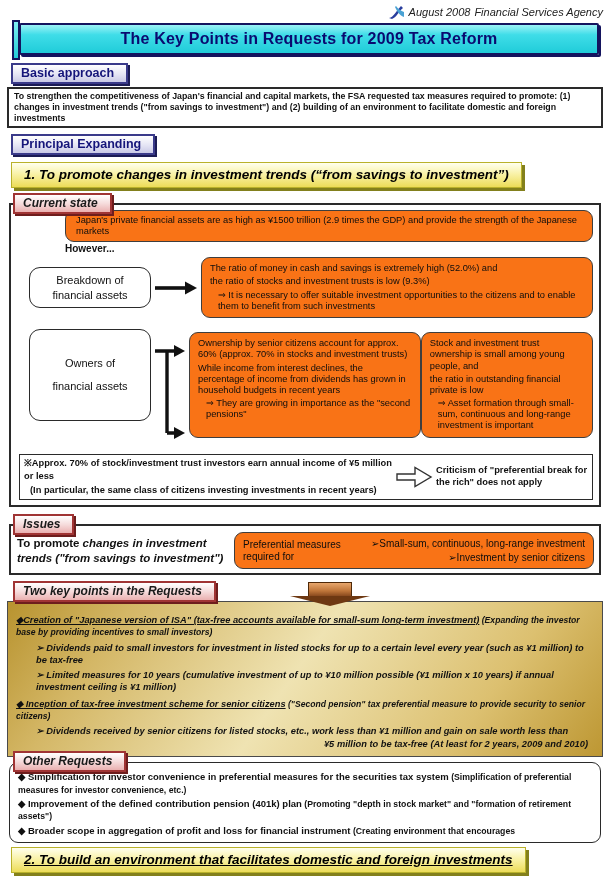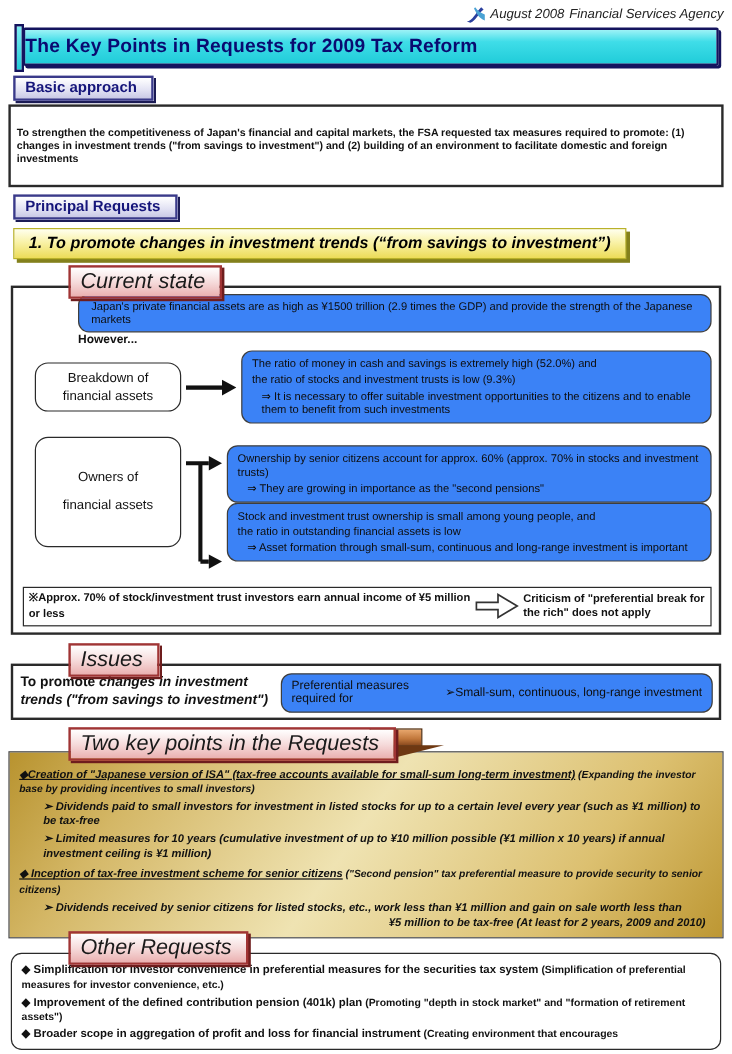--- a/index.html
+++ b/index.html
@@ -10,54 +10,54 @@
     position:relative; padding:4px 5px;
   }
   
   .hdr-right { display:flex; justify-content:flex-end; align-items:center; gap:4px; height:16px; padding-right:2px;}
   .hdr-right .tag { font-style:italic; font-weight:normal; font-size:11px; color:#222; }
   
   .titlebar {
     position:relative; margin:3px 6px 6px 14px; height:32px;
     background:linear-gradient(180deg,#9df2f6 0%, #3fdde8 35%, #20ccd9 100%);
     border:2px solid #14145e; border-radius:2px;
-    display:flex; align-items:center; justify-content:flex-start;
+    display:flex; align-items:center; justify-content:center;
     box-shadow:2px 2px 0 #14145e;
   }
   .titlebar .pole { position:absolute; left:-9px; top:-5px; width:8px; height:40px;
     background:linear-gradient(180deg,#7feef2,#22ccd8); border:2px solid #14145e; }
   .titlebar .t { font-size:16px; font-weight:bold; color:#0a0a70; letter-spacing:.2px; }
   
   .label-navy {
     display:inline-block; margin:2px 0 3px 6px; padding:1px 12px 2px 8px;
     font-size:12.5px; font-weight:bold; color:#15157a;
     background:linear-gradient(180deg,#ffffff 0%,#e4e4f4 55%,#c9c9e6 100%);
     border:2px solid #3a3a8a; box-shadow:2px 2px 0 #1b1b55;
   }
   
   .label-red {
     display:inline-block; padding:1px 12px 2px 8px;
-    font-size:18px; font-weight:normal; font-style:italic; color:#1a1a1a;
+    font-size:12px; font-weight:bold; font-style:italic; color:#1a1a1a;
     background:linear-gradient(180deg,#ffffff 0%,#f6dcdc 50%,#eab0b0 100%);
     border:2px solid #a03434; box-shadow:2px 2px 0 #6e1d1d;
-    position:relative; z-index:3;margin-left:44px;
+    position:relative; z-index:3;
   }
   
   .banner {
     margin:4px 0 5px 6px; padding:4px 12px 5px;
     font-size:13.5px; font-weight:bold; font-style:italic; color:#000;
     background:linear-gradient(180deg,#ffffee 0%,#f9f2a8 45%,#ecdc58 100%);
     border:1px solid #b9b12a; box-shadow:3px 3px 0 #83801c;
     width:fit-content;
   }
   
   .framed { border:2px solid #2a2a2a; background:#fff; }
-  .basic-box { margin:0 2px 4px 2px; padding:16px 5px; font-size:8.8px; font-weight:bold; line-height:1.25; }
+  .basic-box { margin:0 2px 4px 2px; padding:2px 5px; font-size:8.8px; font-weight:bold; line-height:1.25; }
   .bluebox {
-    background:#3b82f6; border:1px solid #3e3e3e; border-radius:9px;
+    background:#f97316; border:1px solid #3e3e3e; border-radius:9px;
     padding:3px 8px; font-size:9.3px; line-height:1.2; color:#0d0d0d;
   }
   .bluebox .ln { margin:2px 0; }
   .bluebox .imp { padding-left:8px; }
   .whitebox {
     width:122px; flex:0 0 122px; background:#fff; border:1.3px solid #2a2a2a; border-radius:11px;
     display:flex; flex-direction:column; align-items:center; justify-content:center;
     font-size:11px; text-align:left; gap:3px; padding:6px 2px;
   }
   .cs-outer { margin:0 4px; padding:5px 6px 5px 8px; position:relative; z-index:1; margin-top:-11px; }
@@ -118,21 +118,21 @@
 <div class="titlebar">
   <span class="pole"></span>
   <span class="t">The Key Points in Requests for 2009 Tax Reform</span>
 </div>
 
 
 <div class="label-navy">Basic approach</div>
 <div class="framed basic-box">To strengthen the competitiveness of Japan's financial and capital markets,  the FSA requested tax measures required to promote: (1) changes in investment trends ("from savings to investment") and (2) building of an environment to facilitate domestic and foreign investments</div>
 
 
-<div class="label-navy">Principal Requests</div>
+<div class="label-navy">Principal Expanding</div>
 
 
 <div class="banner">1. To promote changes in investment trends (“from savings to investment”)</div>
 
 
 <div style="margin-left:8px;"><div class="label-red">Current state</div></div>
 <div class="framed cs-outer">
   <div class="intro-wrap">
     <div class="bluebox" style="padding:4px 10px;">Japan's private financial assets are as high as ¥1500 trillion (2.9 times the GDP) and provide the strength of the Japanese markets</div>
   </div>
@@ -161,56 +161,59 @@
       <span>Owners of</span>
       <span style="margin-top:8px;">financial assets</span>
     </div>
     <span>
       <svg width="30" height="128" viewBox="0 0 30 128">
         <path d="M0 30 H12 M12 30 V112 M12 30 H19 M12 112 H19" stroke="#111" stroke-width="3.4" fill="none"></path>
         <polygon points="19,24 30,30 19,36" fill="#111"></polygon>
         <polygon points="19,106 30,112 19,118" fill="#111"></polygon>
       </svg>
     </span>
-    <div style="flex:1; display:flex; flex-direction:column; gap:0;">
+    <div style="flex:1; display:flex; gap:0;">
       <div class="bluebox">
         <div class="ln">Ownership by senior citizens account for approx. 60% (approx. 70% in stocks and investment trusts)</div>
+        <div class="ln">While income from interest declines, the percentage of income from dividends has grown in household budgets in recent years</div>
         <div class="ln imp">⇒  They are growing in importance as the "second pensions"</div>
       </div>
       <div class="bluebox">
         <div class="ln">Stock and investment trust ownership is small among young people, and</div>
-        <div class="ln">the ratio in outstanding financial assets is low</div>
+        <div class="ln">the ratio in outstanding financial private is low</div>
         <div class="ln imp">⇒  Asset formation through small-sum, continuous and long-range investment is important</div>
       </div>
     </div>
   </div>
 
   <div class="note-row">
     <div class="note-txt">
       <div>※Approx. 70% of stock/investment trust investors earn annual income of ¥5 million or less</div>
+      <div style="padding-left:6px;">(In particular, the same class of citizens investing investments in recent years)</div>
     </div>
     <span>
       <svg width="38" height="24" viewBox="0 0 38 24">
         <path d="M2 9 H20 V2.5 L36 12 L20 21.5 V15 H2 Z" fill="#ffffff" stroke="#333" stroke-width="1.4"></path>
       </svg>
     </span>
     <div class="crit">Criticism of "preferential break for the rich" does not apply</div>
   </div>
 </div>
 
 
 <div style="margin-left:8px; margin-top:7px;"><div class="label-red">Issues</div></div>
 <div class="framed issues-box">
   <div class="issues-stmt">
     <span>To promote </span><span class="it">changes in investment trends ("from savings to investment")</span>
   </div>
   <div class="bluebox measures">
     <div class="mlabel">Preferential measures required for</div>
     <div class="mlist">
       <div>➢Small-sum, continuous, long-range investment</div>
+      <div>➢Investment by senior citizens</div>
     </div>
   </div>
 </div>
 
 
 <div class="tkp-row">
   <div style="margin-left:8px;"><div class="label-red">Two key points in the Requests</div></div>
   <div class="down-arrow">
     <div class="shaft"></div>
       <div class="head"></div>

